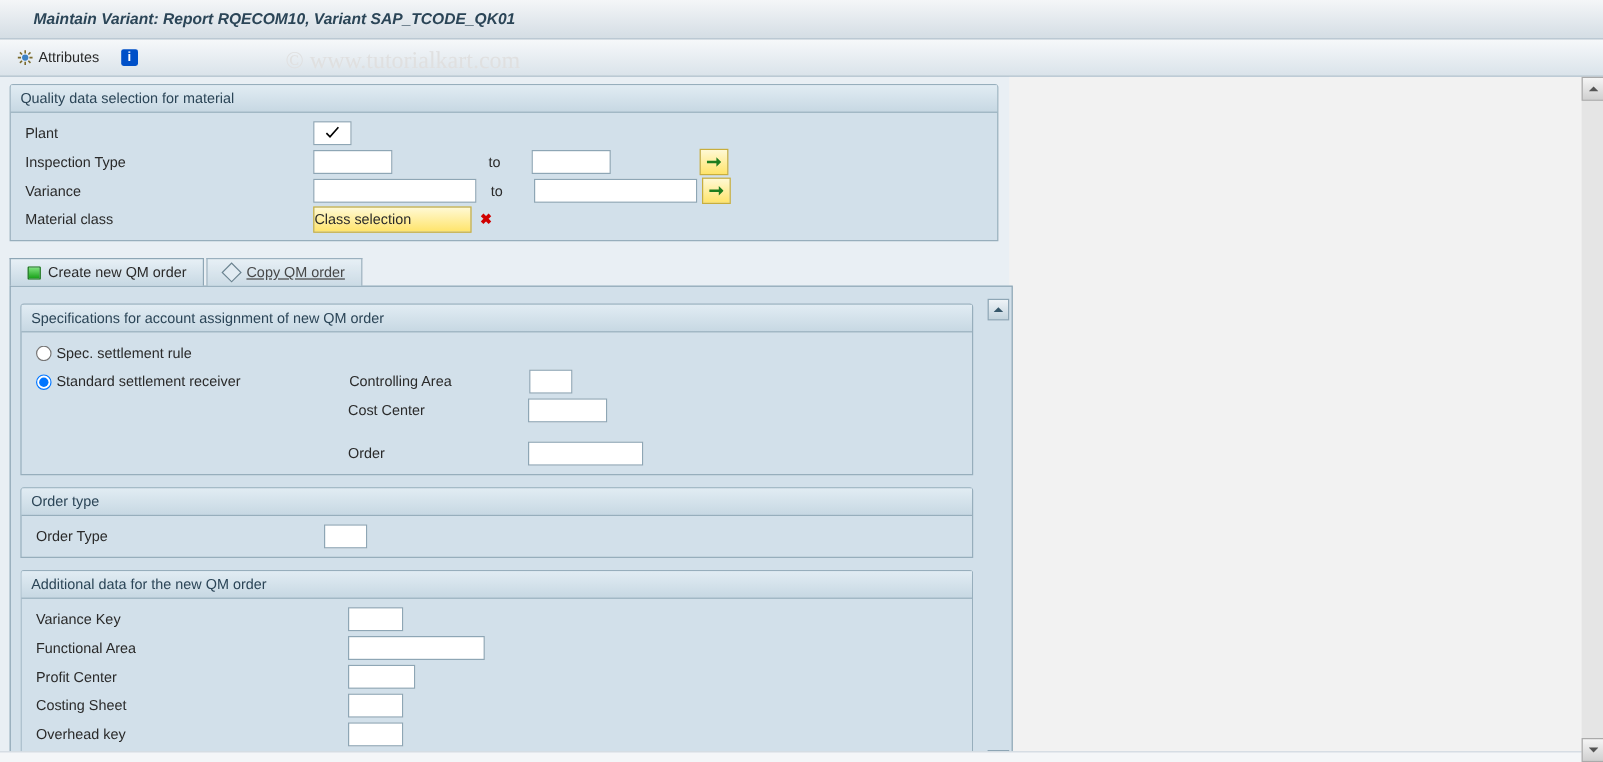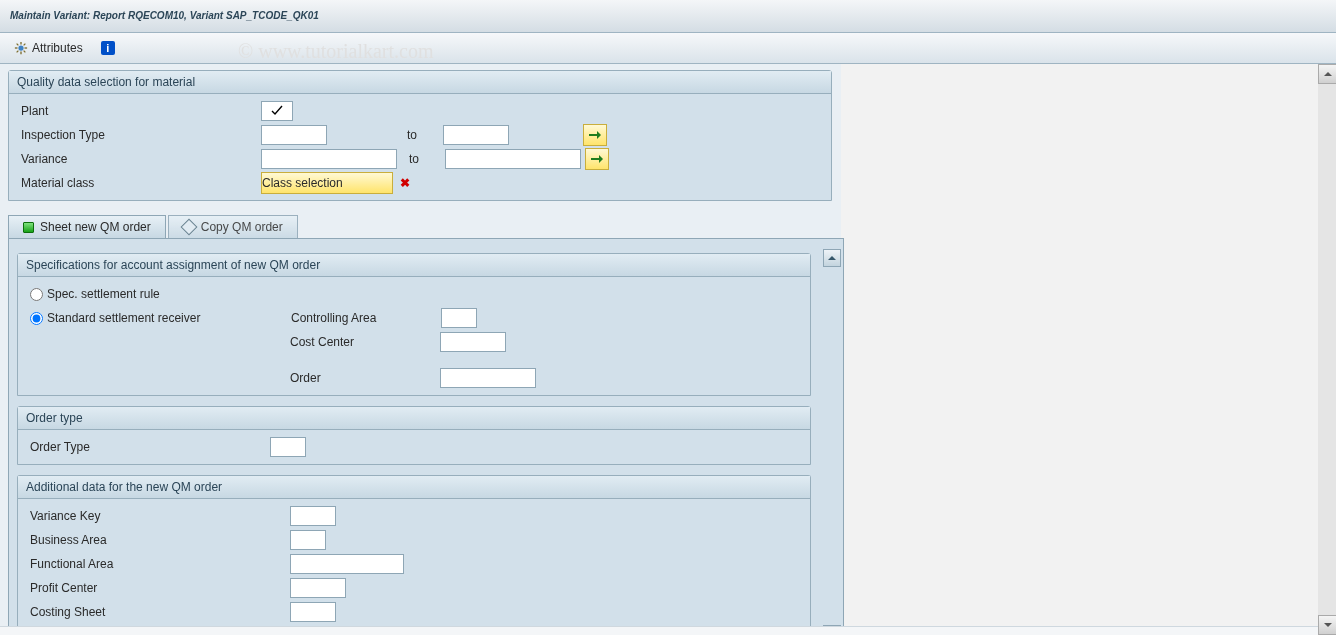--- a/index.html
+++ b/index.html
@@ -10,24 +10,24 @@
     color:#2a2a2a;
     width:1336px;
     height:635px;
     overflow:hidden;
     position:relative;
   }
   
   .title-bar{
     height:32px;
     line-height:32px;
-    padding:0 10px;
+    padding:0 28px;
     background:linear-gradient(#f4f6f8,#d4dde4);
     border-bottom:1px solid #9fb4c2;
-    font-size:10px;
+    font-size:13px;
     font-weight:bold;
     font-style:italic;
     color:#2b4557;
   }
   
   .toolbar{
     height:30px;
     padding:0 10px;
     background:linear-gradient(#f6f8fa,#dae3ea);
     border-bottom:1px solid #9fb4c2;
@@ -154,21 +154,21 @@
     z-index:2;
   }
   .tab{
     padding:4px 14px;
     background:linear-gradient(#e7f0f6,#c7d8e3);
     border:1px solid #8ea6b5;
     border-bottom:none;
     cursor:pointer;
     display:flex;align-items:center;gap:6px;
   }
-  .tab.inactive{opacity:.85;}
+  .tab.inactive{opacity:.85;text-decoration:underline;}
   .tab .led{
     width:9px;height:9px;border-radius:1px;
   }
   .tab .led.green{background:linear-gradient(#7de27d,#17a117);border:1px solid #0b6e0b;}
   .tab .diamond{
     width:10px;height:10px;
     transform:rotate(45deg);
     border:1px solid #54707f;
     background:#e0ebf2;
   }
@@ -277,21 +277,21 @@
         <div class="class-btn">Class selection</div>
         <div class="del-icon">✖</div>
       </div>
     </div>
   </div>
 
   <div class="tab-zone">
     <div class="tab-strip">
       <div class="tab">
         <div class="led green"></div>
-        <span>Sheet new QM order</span>
+        <span>Create new QM order</span>
       </div>
       <div class="tab inactive">
         <div class="diamond"></div>
         <span>Copy QM order</span>
       </div>
     </div>
 
     <div class="tab-page">
 
       <div class="scroll">
@@ -343,24 +343,20 @@
           </div>
         </div>
       </div>
 
       <div class="inner-group" style="margin-bottom:0;border-bottom:none;">
         <div class="group-title">Additional data for the new QM order</div>
         <div class="group-body">
           <div class="row">
               <span class="lbl-wide">Variance Key</span>
               <input class="field" style="width: 40px;">
-            </div>
-          <div class="row">
-              <span class="lbl-wide">Business Area</span>
-              <input class="field" style="width: 30px;">
             </div>
           <div class="row">
               <span class="lbl-wide">Functional Area</span>
               <input class="field" style="width: 108px;">
             </div>
           <div class="row">
               <span class="lbl-wide">Profit Center</span>
               <input class="field" style="width: 50px;">
             </div>
           <div class="row">

